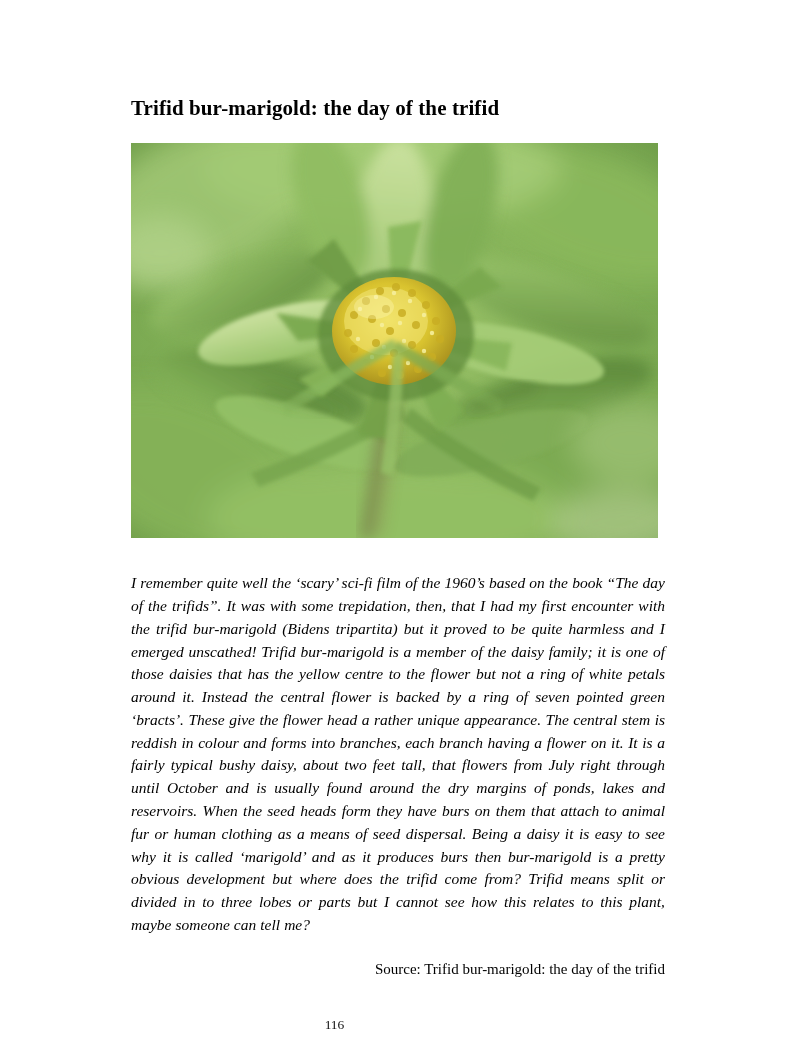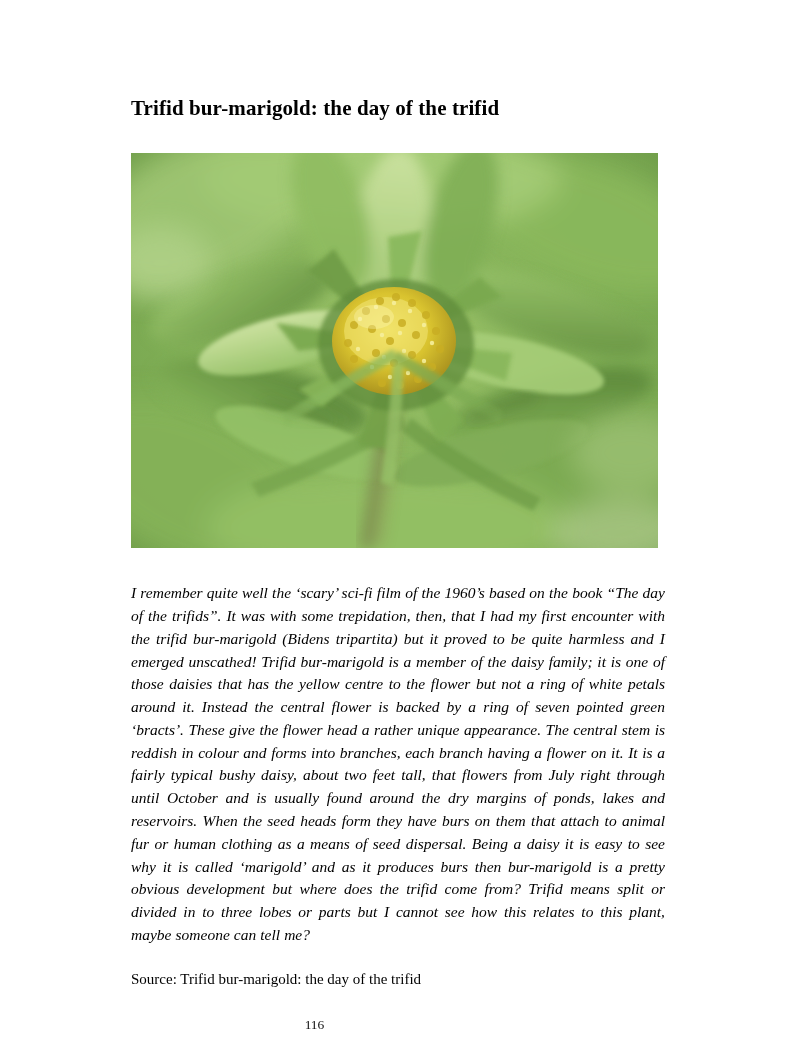--- a/index.html
+++ b/index.html
@@ -26,21 +26,21 @@
     position: absolute;
     left: 131px;
     top: 96px;
     width: 534px;
   }
   .title {
     font-family: "Liberation Serif", serif;
     font-size: 21px;
     font-weight: bold;
     letter-spacing: 0.1px;
-    margin: 0 0 32px 0;
+    margin: 0 0 22px 0;
     line-height: 1.2;
   }
   .figure {
     width: 527px;
     height: 395px;
     margin: 0 0 34px 0;
     position: relative;
     overflow: hidden;
     background: #76a04a;
   }
@@ -52,30 +52,31 @@
     line-height: 1.47;
     text-align: justify;
     margin: 0;
     word-spacing: 0.2px;
     font-style: italic;
   }
   .source {
     font-size: 15px;
     line-height: 1.45;
     margin: 22px 0 0 0;
-    text-align: left;
+    text-align: right;
   }
   .page-number {
     position: absolute;
     left: 0;
     top: 1017px;
     width: 629px;
     text-align: center;
     font-size: 13.5px;
     color: #111111;
+    padding-left: 20px;
   }
 </style>
 </head>
 <body>
 
 <div class="page">
 
   <div class="content">
 
     <h1 class="title">Trifid bur-marigold: the day of the trifid</h1>

